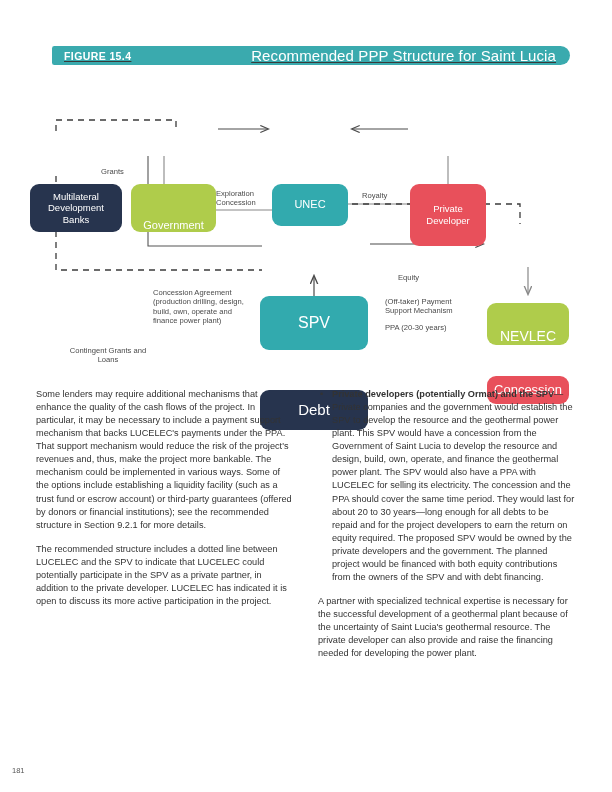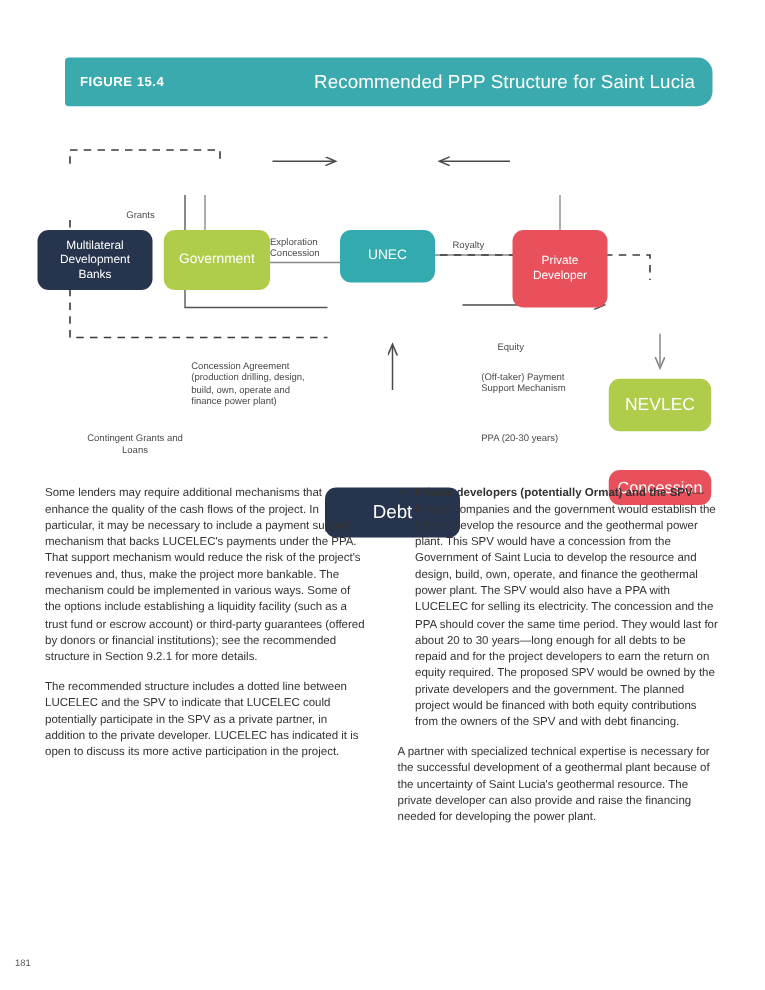--- a/index.html
+++ b/index.html
@@ -5,62 +5,63 @@
   html,body{margin:0;padding:0;}
   body{
     width:612px;height:792px;background:#ffffff;
     font-family:"Liberation Sans","DejaVu Sans",sans-serif;
     color:#3a3a3a;position:relative;overflow:hidden;
   }
   .page{position:absolute;inset:0;}
 
   
   .fig-header{
-    position:absolute;left:52px;top:46px;width:518px;height:39px;
+    position:absolute;left:52px;top:46px;width:518px;height:19px;
     background:#3AAAAE;border-radius:3px 12px 12px 3px;
     display:flex;align-items:center;box-sizing:border-box;
     padding:0 14px 0 12px;
+    text-decoration:underline;
   }
   .fig-num{
     color:#ffffff;font-weight:bold;font-size:10.5px;letter-spacing:.4px;
   }
   .fig-title{
     margin-left:auto;color:#ffffff;font-size:15px;letter-spacing:.1px;
   }
 
   
   .diagram{position:absolute;left:0;top:78px;width:612px;height:300px;}
   .diagram svg{display:block;}
 
   .nodebox{position:absolute;border-radius:9px;display:flex;
     align-items:center;justify-content:center;text-align:center;
     color:#ffffff;box-sizing:border-box;line-height:1.22;}
   .navy{background:#27344E;}
-  .green{background:#AFCC4B;}
+  .green{background:#AFCC4B;align-items:flex-end;}
   .teal{background:#32AAAE;}
   .red{background:#E8505B;}
 
   .n-mdb{left:30px;top:106px;width:92px;height:48px;font-size:9.5px;}
   .n-gov{left:131px;top:106px;width:85px;height:48px;font-size:11px;}
   .n-unec{left:272px;top:106px;width:76px;height:42px;font-size:11px;}
   .n-priv{left:410px;top:106px;width:76px;height:62px;font-size:9.5px;}
   .n-spv{left:260px;top:218px;width:108px;height:54px;font-size:16px;}
   .n-nevlec{left:487px;top:225px;width:82px;height:42px;font-size:14px;}
   .n-cust{left:487px;top:298px;width:82px;height:28px;font-size:13px;}
   .n-debt{left:260px;top:312px;width:108px;height:40px;font-size:15px;}
 
   .edge-label{position:absolute;font-size:7.6px;color:#4a4a4a;
     line-height:1.25;white-space:pre-line;}
   .l-grants{left:101px;top:89px;}
   .l-expl{left:216px;top:111px;text-align:left;}
   .l-royalty{left:362px;top:113px;}
   .l-equity{left:398px;top:195px;}
   .l-conc{left:153px;top:210px;}
   .l-offtaker{left:385px;top:219px;}
-  .l-ppa{left:385px;top:268px;}
+  .l-ppa{left:385px;top:245px;}
   .l-contingent{left:48px;top:268px;text-align:center;width:120px;}
 
   
   .cols{position:absolute;left:0;top:388px;width:612px;height:320px;}
   .col{position:absolute;width:258px;font-size:9.2px;line-height:1.42;color:#333;}
   .col-left{left:36px;}
   .col-right{left:318px;}
   .col p{margin:0 0 11px 0;}
   .bullet{position:relative;padding-left:14px;margin:0 0 11px 0;}
   .bullet .dot{position:absolute;left:2px;top:0px;}
@@ -128,20 +129,23 @@
     <div class="nodebox green n-gov">
         <span style="white-space:pre-line">Government</span>
       </div>
     <div class="nodebox teal n-unec">
         <span style="white-space:pre-line">UNEC</span>
       </div>
     <div class="nodebox red n-priv">
         <span style="white-space:pre-line">Private
 Developer</span>
       </div>
+    <div class="nodebox teal n-spv">
+        <span style="white-space:pre-line">SPV</span>
+      </div>
     <div class="nodebox green n-nevlec">
         <span style="white-space:pre-line">NEVLEC</span>
       </div>
     <div class="nodebox red n-cust">
         <span style="white-space:pre-line">Concession</span>
       </div>
     <div class="nodebox navy n-debt">
         <span style="white-space:pre-line">Debt</span>
       </div>
 

